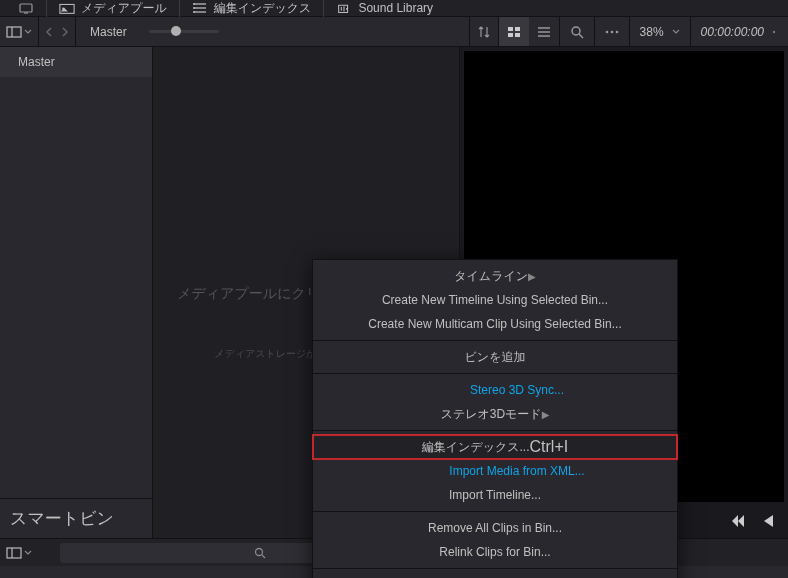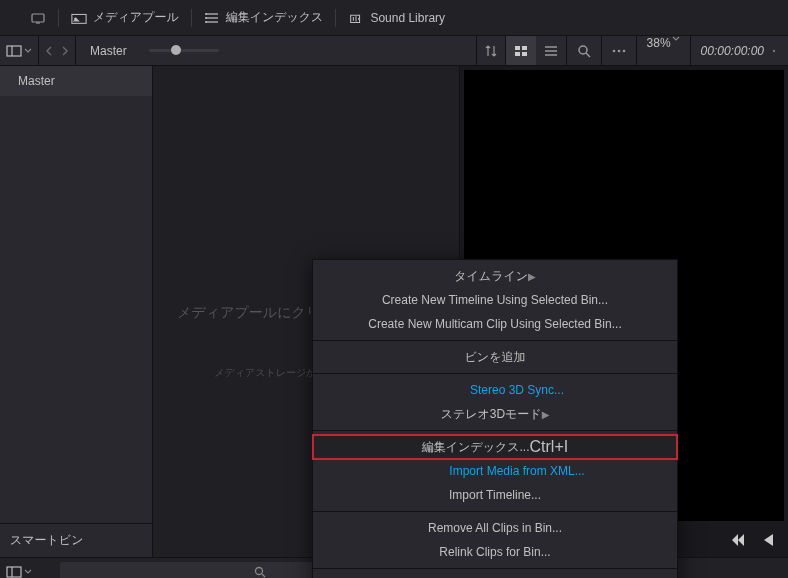--- a/index.html
+++ b/index.html
@@ -1,47 +1,47 @@
 <!DOCTYPE html>
 <html><head>
 <meta charset="utf-8">
 <style>
 * { box-sizing: border-box; margin: 0; padding: 0; font-family: "Segoe UI", Arial, sans-serif; }
 body { background: #28282e; color: #c0c0c0; width: 788px; height: 578px; overflow: hidden; position: relative; }
 
 
-.top-toolbar { height: 36px; background: #212126; display: flex; align-items: center; border-bottom: 1px solid #121214; padding: 0 20px; font-size: 12px; }
+.top-toolbar { height: 17px; background: #212126; display: flex; align-items: center; border-bottom: 1px solid #121214; padding: 0 8px; font-size: 12px; }
 .top-toolbar .item { display: flex; align-items: center; height: 100%; padding: 0 10px; gap: 6px; cursor: pointer; }
 .top-toolbar .divider { width: 1px; height: 18px; background: #3a3a40; margin: 0 2px; }
 .icon-svg { width: 16px; height: 16px; display: inline-flex; align-items: center; justify-content: center; }
 
 
 .second-toolbar { height: 30px; background: #28282e; display: flex; align-items: center; border-bottom: 1px solid #121214; font-size: 12px; }
 .second-toolbar .left { display: flex; align-items: center; height: 100%; }
 .panel-toggle { display: flex; align-items: center; padding: 0 6px; height: 100%; gap: 2px; border-right: 1px solid #121214; }
 .nav-arrows { display: flex; align-items: center; padding: 0 6px; gap: 8px; border-right: 1px solid #121214; height: 100%; }
 .crumb { padding: 0 14px; height: 100%; display: flex; align-items: center; }
 .slider-wrap { display: flex; align-items: center; gap: 10px; padding: 0 8px; flex: 1; }
 .slider-track { width: 70px; height: 3px; background: #3a3a40; position: relative; border-radius: 2px; }
 .slider-handle { position: absolute; width: 10px; height: 10px; background: #b0b0b0; border-radius: 50%; top: -4px; left: 22px; }
 .sort-btn { padding: 0 8px; border-left: 1px solid #121214; border-right: 1px solid #121214; height: 100%; display: flex; align-items: center; }
 .view-btns { display: flex; align-items: center; border-right: 1px solid #121214; height: 100%; }
 .view-btns .btn { padding: 0 8px; height: 100%; display: flex; align-items: center; }
 .view-btns .btn.active { background: #38383e; }
 .search-btn { padding: 0 10px; border-right: 1px solid #121214; height: 100%; display: flex; align-items: center; }
 .more-btn { padding: 0 10px; border-right: 1px solid #121214; height: 100%; display: flex; align-items: center; }
-.zoom-section { padding: 0 10px; display: flex; gap: 1px; border-right: 1px solid #121214; height: 100%; }
+.zoom-section { padding: 0 10px; display: flex; align-items: center; gap: 8px; border-right: 1px solid #121214; height: 100%; }
 .timecode-section { padding: 0 10px; display: flex; align-items: center; gap: 6px; height: 100%; font-style: italic; }
 
 
 .main-area { display: flex; height: calc(100% - 29px - 30px - 28px); }
 .left-panel { width: 153px; background: #28282e; border-right: 1px solid #121214; display: flex; flex-direction: column; }
 .bin-item { padding: 8px 18px; font-size: 12px; background: #323238; }
 .left-panel .spacer { flex: 1; }
-.smartbin-header { padding: 8px 10px; font-size: 12px; border-top: 1px solid #121214; }
+.smartbin-header { padding: 8px 10px; font-size: 17px; border-top: 1px solid #121214; }
 .center-panel { width: 307px; background: #1f1f24; border-right: 1px solid #121214; position: relative; }
 .placeholder-main { position: absolute; top: 238px; left: 50%; transform: translateX(-50%); color: #55555a; font-size: 14px; white-space: nowrap; }
 .placeholder-sub  { position: absolute; top: 300px; left: 50%; transform: translateX(-50%); color: #4a4a50; font-size: 10px; white-space: nowrap; }
 .right-panel { flex: 1; background: #1a1a1e; position: relative; }
 .viewer { position: absolute; top: 4px; left: 4px; right: 4px; bottom: 36px; background: #000; }
 .transport { position: absolute; bottom: 0; left: 0; right: 0; height: 34px; display: flex; align-items: center; justify-content: flex-end; gap: 18px; padding: 0 14px; }
 
 
 .bottom-bar { height: 28px; background: #212126; border-top: 1px solid #121214; display: flex; align-items: center; padding: 0 6px; gap: 8px; }
 .bottom-bar .panel-toggle2 { display: flex; align-items: center; gap: 2px; }

